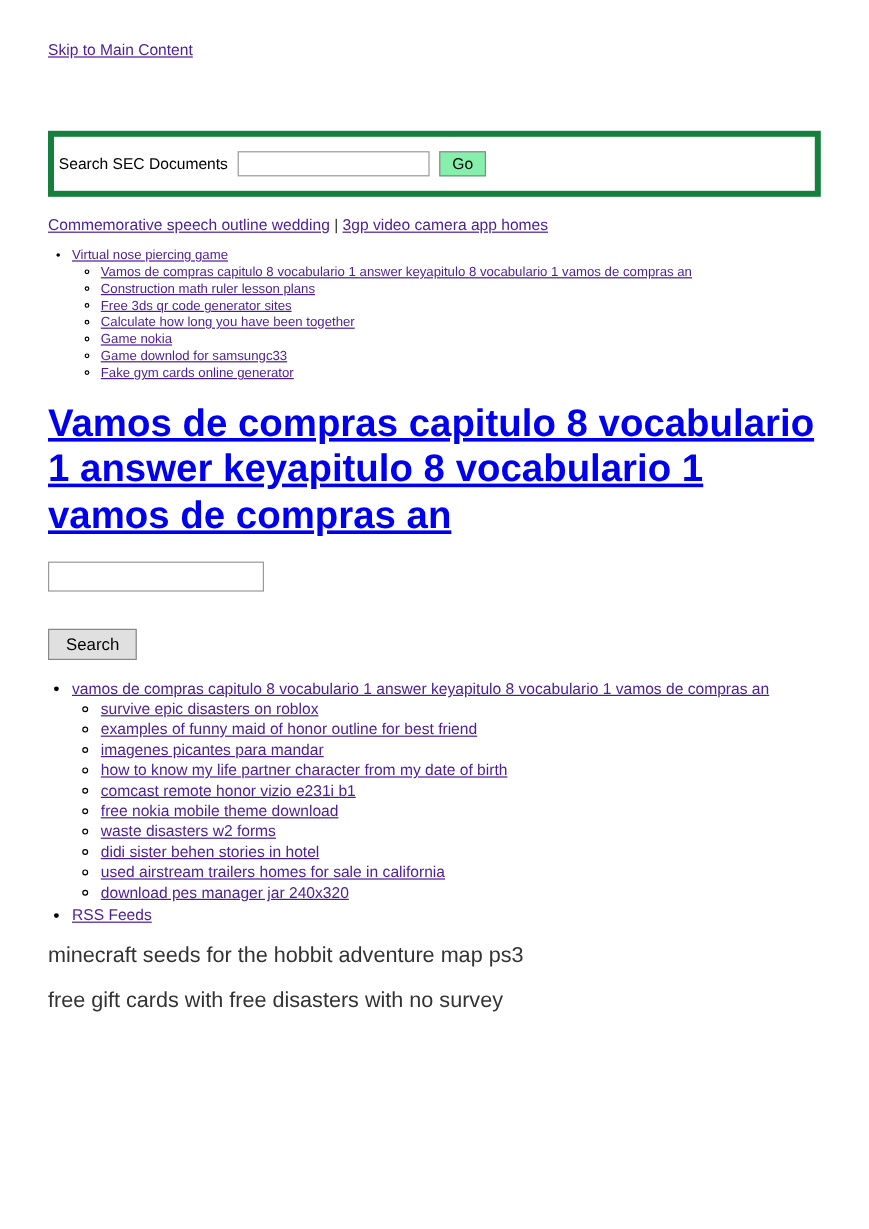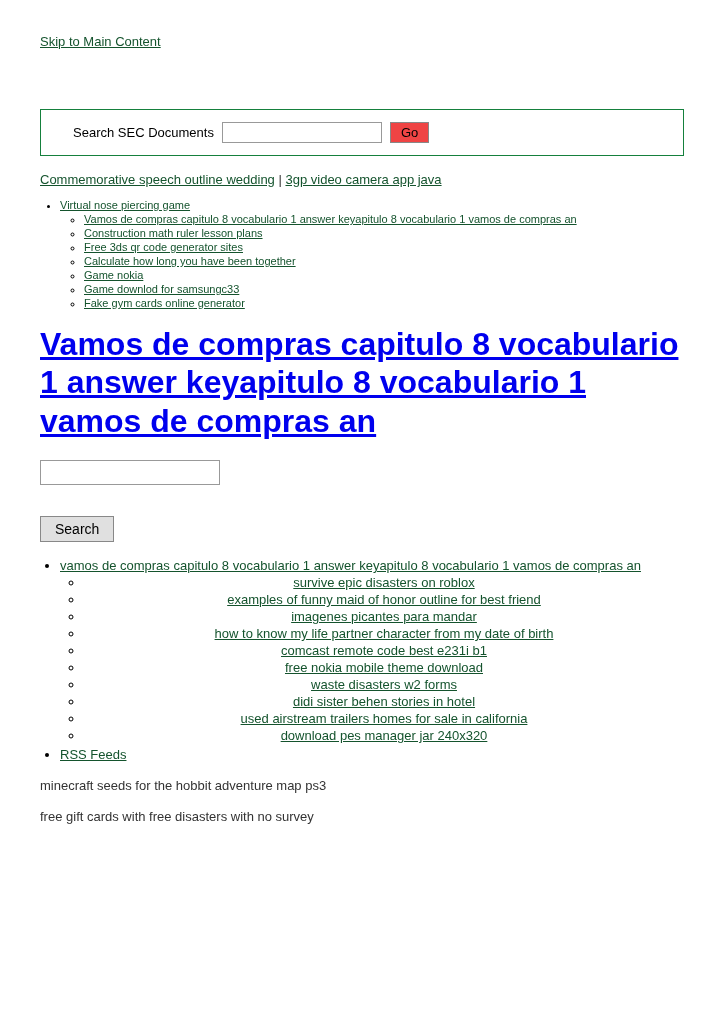--- a/index.html
+++ b/index.html
@@ -10,50 +10,50 @@
     body {
       font-family: Arial, sans-serif;
       font-size: 14px;
       background: #fff;
       color: #000;
       width: 724px;
       min-height: 1024px;
       padding: 0;
     }
     a {
-      color: #14532d;
+      color: #4c1d95;
       cursor: pointer;
     }
     .skip-link {
       display: block;
       padding: 34px 40px 0 40px;
       font-size: 13px;
     }
     .search-sec-box {
       margin: 60px 40px 16px 40px;
-      border: 1px solid #15803d;
-      padding: 12px 32px;
+      border: 5px solid #15803d;
+      padding: 12px 4px;
       display: flex;
       align-items: center;
       gap: 8px;
       background: #fff;
     }
     .search-sec-label {
       font-size: 13px;
       white-space: nowrap;
     }
     .search-sec-input {
       border: 1px solid #999;
       padding: 2px 4px;
       font-size: 13px;
       width: 160px;
     }
     .search-sec-btn {
       border: 1px solid #888;
-      background: #ef4444;
+      background: #86efac;
       padding: 2px 10px;
       font-size: 13px;
       cursor: pointer;
     }
     .breadcrumb-links {
       margin: 0 40px 12px 40px;
       font-size: 13px;
     }
     .breadcrumb-links span {
       color: #333;
@@ -114,46 +114,45 @@
       list-style: disc;
       padding-left: 20px;
     }
     .results-list > ul > li {
       margin-bottom: 4px;
     }
     .results-list > ul > li > ul {
       list-style: circle;
       padding-left: 24px;
       margin-top: 2px;
-      text-align: center;
     }
     .results-list > ul > li > ul > li {
       margin-bottom: 2px;
     }
     .footer-text {
       margin: 16px 40px 8px 40px;
-      font-size: 13px;
+      font-size: 18px;
       color: #333;
     }
   </style>
 </head>
 <body>
 
 <div class="skip-link">
   <a href="#">Skip to Main Content</a>
 </div>
 
 <div class="search-sec-box">
   <span class="search-sec-label">Search SEC Documents</span>
   <input class="search-sec-input" type="text" placeholder="" style="">
   <button class="search-sec-btn">Go</button>
 </div>
 
 <div class="breadcrumb-links">
-  <a href="#">Commemorative speech outline wedding</a><span> | </span><a href="#">3gp video camera app java</a>
+  <a href="#">Commemorative speech outline wedding</a><span> | </span><a href="#">3gp video camera app homes</a>
 </div>
 
 <div class="main-list">
   <ul>
     <li>
       <a href="#">Virtual nose piercing game</a>
       <ul>
         <li><a href="#">Vamos de compras capitulo 8 vocabulario 1 answer keyapitulo 8 vocabulario 1 vamos de compras an</a></li>
         <li><a href="#">Construction math ruler lesson plans</a></li>
         <li><a href="#">Free 3ds qr code generator sites</a></li>
@@ -177,21 +176,21 @@
 
 <div class="results-list">
   <ul>
     <li>
       <a href="#">vamos de compras capitulo 8 vocabulario 1 answer keyapitulo 8 vocabulario 1 vamos de compras an</a>
       <ul>
         <li><a href="#">survive epic disasters on roblox</a></li>
         <li><a href="#">examples of funny maid of honor outline for best friend</a></li>
         <li><a href="#">imagenes picantes para mandar</a></li>
         <li><a href="#">how to know my life partner character from my date of birth</a></li>
-        <li><a href="#">comcast remote code best e231i b1</a></li>
+        <li><a href="#">comcast remote honor vizio e231i b1</a></li>
         <li><a href="#">free nokia mobile theme download</a></li>
         <li><a href="#">waste disasters w2 forms</a></li>
         <li><a href="#">didi sister behen stories in hotel</a></li>
         <li><a href="#">used airstream trailers homes for sale in california</a></li>
         <li><a href="#">download pes manager jar 240x320</a></li>
       </ul>
     </li>
     <li>
       <a href="#">RSS Feeds</a>
     </li>

